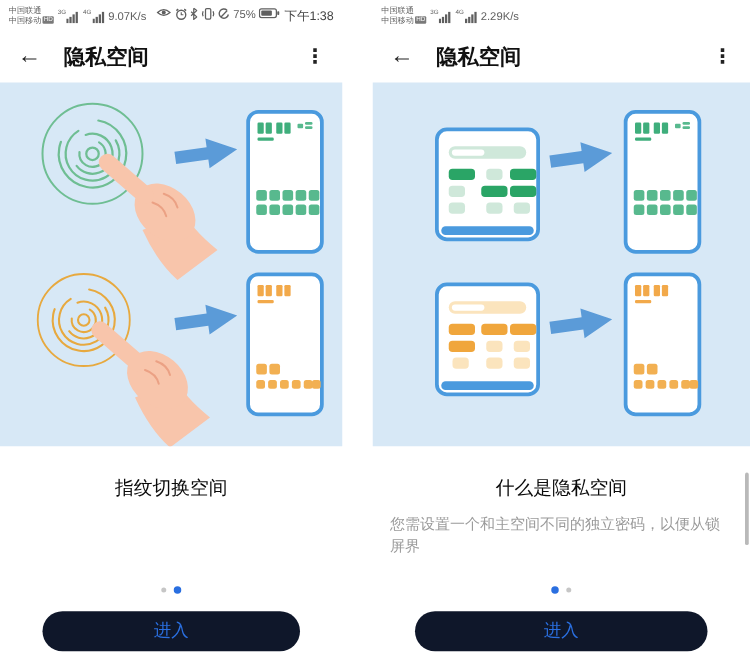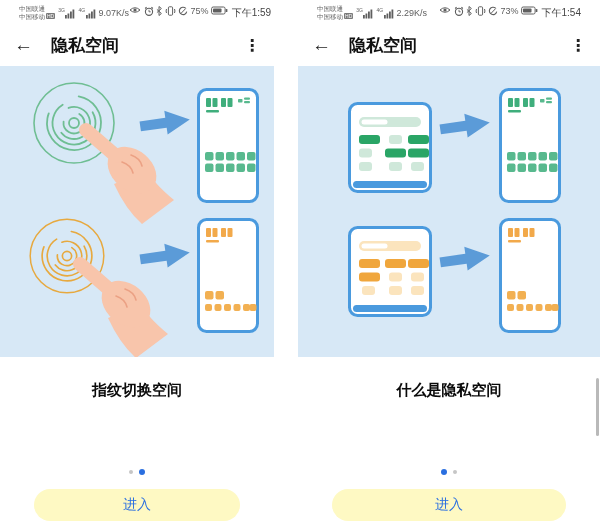--- a/index.html
+++ b/index.html
@@ -3,52 +3,52 @@
 <meta charset="utf-8">
 <style>
   * { margin:0; padding:0; box-sizing:border-box; }
   html,body { width:600px; height:531px; background:#ffffff; font-family:"Liberation Sans","DejaVu Sans",sans-serif; }
   .screen { width:600px; height:531px; display:flex; background:#fff; }
   .panel { position:relative; height:531px; background:#fff; overflow:hidden; }
   .panel.left { width:294px; }
   .panel.right { width:324px; margin-left:24px;border-radius:12px; }
 
   
-  .statusbar { height:26px; display:flex; align-items:center; padding:0 19px; color:#5f5f5f; }
+  .statusbar { height:26px; display:flex; align-items:center; padding:0 7px; color:#5f5f5f; }
   .carrier { font-size:6.5px; line-height:8px; color:#5f5f5f; white-space:nowrap; }
   .hd { display:inline-block; background:#7a7a7a; color:#fff; font-size:5px; line-height:6px; padding:0 1px; border-radius:1px; margin-left:1px; vertical-align:top; }
   .sim { display:flex; align-items:flex-start; margin-left:3px; }
   .sim sup { font-size:5px; line-height:5px; margin-right:0.5px; }
   .speed { font-size:9px; margin-left:3px; white-space:nowrap; }
   .sb-right { margin-left:auto; display:flex; gap:2.5px; font-size:9px; white-space:nowrap; }
   .sb-right .time { font-size:10px; color:#444; margin-left:1px; }
   .sb-icon { display:block; }
 
   
   .header { height:38px; display:flex; align-items:center; padding:0 14px; background:#fff; }
   .back { font-size:19px; color:#222; cursor:pointer; }
   .htitle { font-size:17px; font-weight:700; color:#111; margin-left:18px; }
   .menu { margin-left:auto; font-size:16px; font-weight:700; color:#222; cursor:pointer; letter-spacing:0; }
 
   
   .illustration { height:291px; background:#d7e8f6; margin-top:2px; }
   .illus { display:block; margin:0 auto; }
 
   
-  .content-title { text-align:center; font-size:15px; font-weight:700; color:#0a0a0a; margin:24px 0 10px; }
+  .content-title { text-align:center; font-size:15px; font-weight:400; color:#0a0a0a; margin:24px 0 10px; }
   .body-text { font-size:12px; color:#9a9a9a; line-height:1.5; margin:0 14px; }
   .body-text:empty { display:none; }
 
   
   .pager { position:absolute; bottom:56px; left:0; right:0; display:flex; justify-content:center; align-items:center; gap:6px; }
   .dot { width:4px; height:4px; border-radius:50%; background:#c6c6c6; }
   .dot.active { width:6px; height:6px; background:#2a6fe0; }
 
   
-  .enter { position:absolute; bottom:10px; left:34px; right:34px; height:32px; border:none; border-radius:18px; background:#fef9c3; color:#2a6fe0; font-size:14px; font-family:inherit; cursor:pointer; }
+  .enter { position:absolute; bottom:10px; left:34px; right:34px; height:32px; border:none; border-radius:18px; background:#0f172a; color:#2a6fe0; font-size:14px; font-family:inherit; cursor:pointer; }
 
   
   .scrollbar { position:absolute; right:1px; top:378px; width:3px; height:58px; background:#b9b9b9; border-radius:2px; }
 </style>
 </head>
 <body>
 
 <svg width="0" height="0" style="position:absolute" aria-hidden="true">
   <defs>
     <g id="fp">
@@ -213,21 +213,21 @@
         <svg class="sb-icon" width="11" height="10">
             <use href="#ic-vibrate"></use>
           </svg>
         <svg class="sb-icon" width="10" height="10">
             <use href="#ic-datasaver"></use>
           </svg>
         <span>75%</span>
         <svg class="sb-icon" width="17" height="9">
             <use href="#ic-battery"></use>
           </svg>
-        <span class="time">下午1:59</span>
+        <span class="time">下午1:38</span>
       </div>
     </div>
 
     <div class="header">
       <span class="back">←</span>
       <span class="htitle">隐私空间</span>
       <span class="menu">⋮</span>
     </div>
 
     <div class="illustration">
@@ -264,62 +264,41 @@
             <use href="#ic-signal"></use>
           </svg>
         </span>
       <span class="sim">
           <sup>4G</sup>
           <svg class="sb-icon" width="10" height="11">
             <use href="#ic-signal"></use>
           </svg>
         </span>
       <span class="speed">2.29K/s</span>
-      <div class="sb-right">
-        <svg class="sb-icon" width="12" height="9">
-            <use href="#ic-eye"></use>
-          </svg>
-        <svg class="sb-icon" width="10" height="10">
-            <use href="#ic-alarm"></use>
-          </svg>
-        <svg class="sb-icon" width="6" height="10">
-            <use href="#ic-bt"></use>
-          </svg>
-        <svg class="sb-icon" width="11" height="10">
-            <use href="#ic-vibrate"></use>
-          </svg>
-        <svg class="sb-icon" width="10" height="10">
-            <use href="#ic-datasaver"></use>
-          </svg>
-        <span>73%</span>
-        <svg class="sb-icon" width="17" height="9">
-            <use href="#ic-battery"></use>
-          </svg>
-        <span class="time">下午1:54</span>
-      </div>
     </div>
 
     <div class="header">
       <span class="back">←</span>
       <span class="htitle">隐私空间</span>
       <span class="menu">⋮</span>
     </div>
 
     <div class="illustration">
       <svg class="illus" width="294" height="291" viewBox="0 0 294 291">
         <use href="#card-green" x="46" y="36"></use>
         <use href="#arrow" transform="translate(162,60) rotate(-8)"></use>
         <use href="#phone-green" x="197" y="22"></use>
         <use href="#card-orange" x="46" y="160"></use>
         <use href="#arrow" transform="translate(162,193) rotate(-8)"></use>
         <use href="#phone-orange" x="197" y="152"></use>
       </svg>
     </div>
 
     <h2 class="content-title">什么是隐私空间</h2>
+    <p class="body-text">您需设置一个和主空间不同的独立密码，以便从锁屏界</p>
 
     <div class="scrollbar"></div>
 
     <div class="pager">
       <span class="dot active"></span>
       <span class="dot"></span>
     </div>
     <button class="enter">进入</button>
   </div>
 

